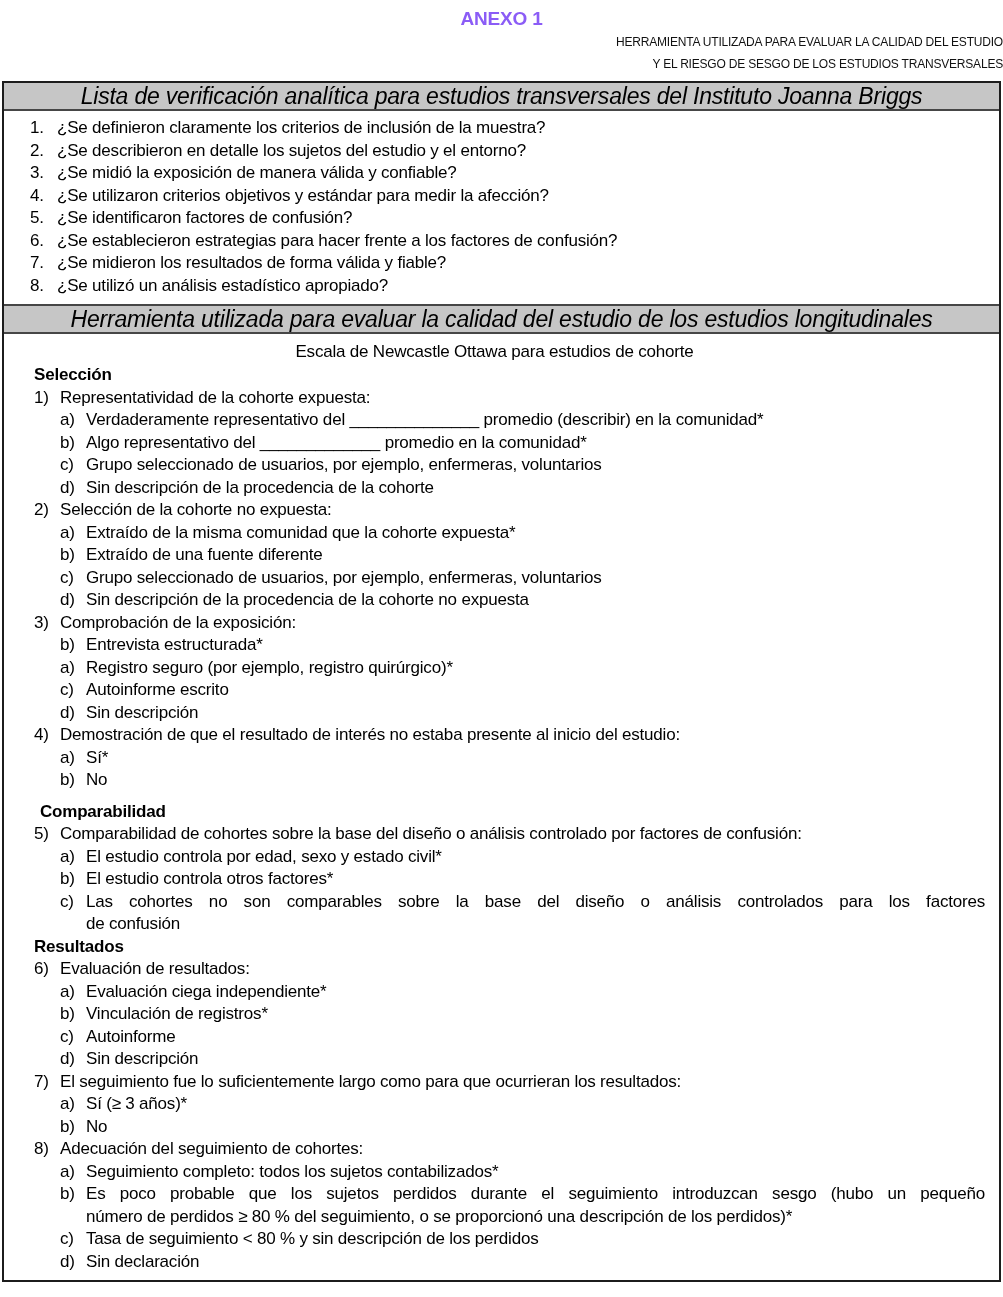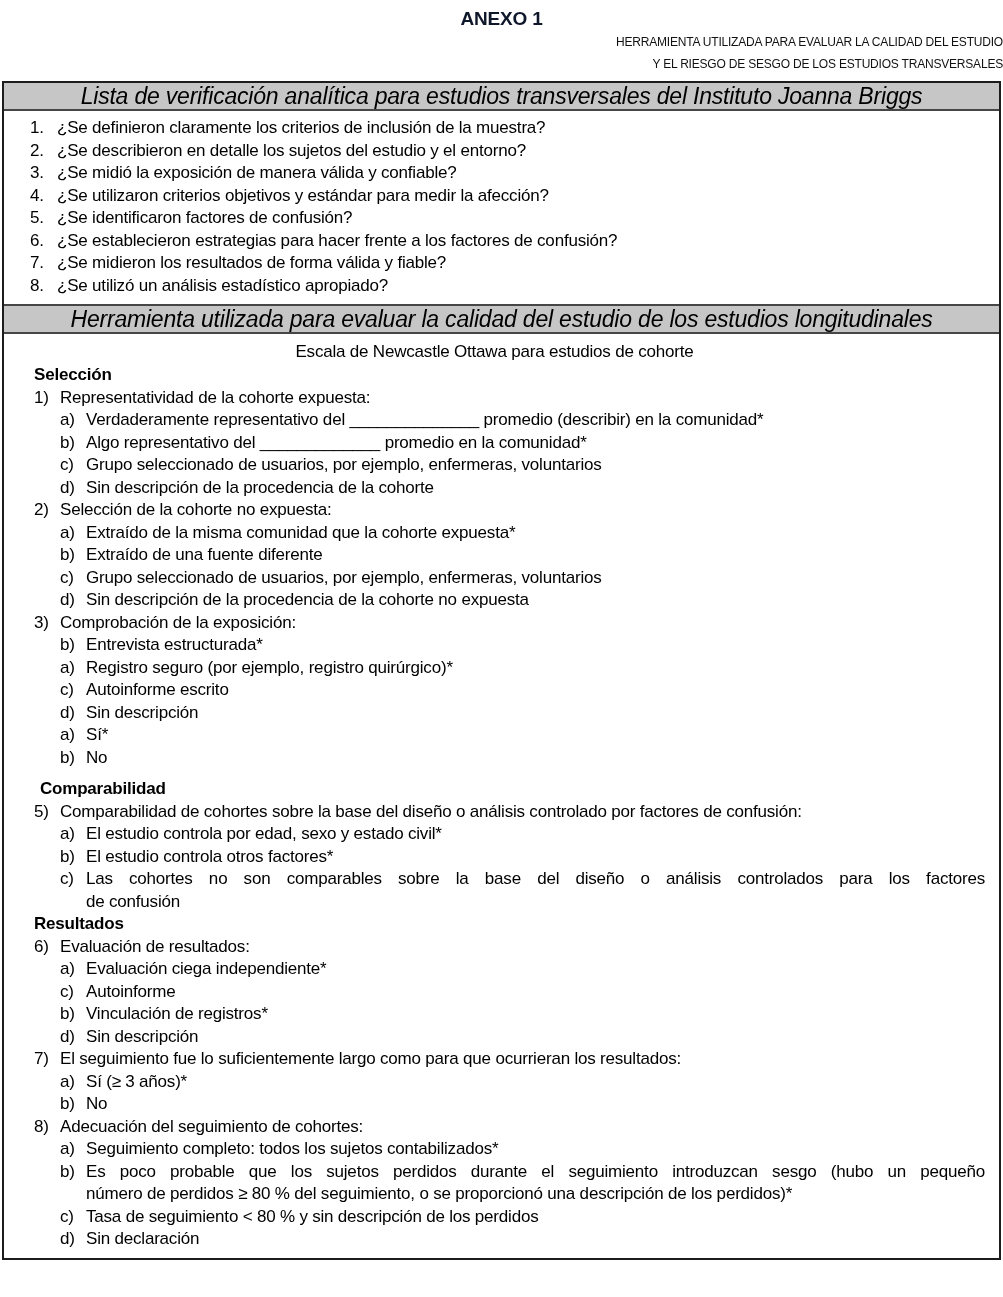--- a/index.html
+++ b/index.html
@@ -2,21 +2,21 @@
 <html><head>
 <meta charset="utf-8">
 <style>
   html,body{margin:0;padding:0;}
   body{
     width:1003px;height:1297px;overflow:hidden;background:#ffffff;
     font-family:"Liberation Sans","DejaVu Sans",sans-serif;
     font-size:17px;color:#000;letter-spacing:-0.2px;
   }
   .title-block{text-align:center;padding-top:7px;}
-  .anexo{font-weight:bold;color:#0f172a;font-size:19px;line-height:24px;}
+  .anexo{font-weight:bold;color:#8b5cf6;font-size:19px;line-height:24px;}
   .subtitle{font-size:12px;line-height:22px;color:#111;text-align:right;}
   .doc{margin:6px 2px 0 2px;border:2px solid #1c1c1c;}
   .bar{
     background:#c6c6c6;border-top:2px solid #464646;border-bottom:2px solid #464646;
     text-align:center;font-style:italic;font-size:23px;line-height:22px;padding:2px 0;
   }
   .bar.first{border-top:none;}
   .s1{padding:6px 14px 7px 0;}
   .s1-item{padding-left:53px;text-indent:-27px;line-height:22.5px;}
   .s1-item .m{display:inline-block;width:27px;text-indent:0;}
@@ -75,40 +75,41 @@
     <div class="opt"><span class="m">b)</span><span>Extraído de una fuente diferente</span></div>
     <div class="opt"><span class="m">c)</span><span>Grupo seleccionado de usuarios, por ejemplo, enfermeras, voluntarios</span></div>
     <div class="opt"><span class="m">d)</span><span>Sin descripción de la procedencia de la cohorte no expuesta</span></div>
 
     <div class="q"><span class="m">3)</span><span>Comprobación de la exposición:</span></div>
     <div class="opt"><span class="m">b)</span><span>Entrevista estructurada*</span></div>
     <div class="opt"><span class="m">a)</span><span>Registro seguro (por ejemplo, registro quirúrgico)*</span></div>
     <div class="opt"><span class="m">c)</span><span>Autoinforme escrito</span></div>
     <div class="opt"><span class="m">d)</span><span>Sin descripción</span></div>
 
+    <div class="q"><span class="m">4)</span><span>Demostración de que el resultado de interés no estaba presente al inicio del estudio:</span></div>
     <div class="opt"><span class="m">a)</span><span>Sí*</span></div>
     <div class="opt"><span class="m">b)</span><span>No</span></div>
 
     <div class="g-heading mt">Comparabilidad</div>
 
     <div class="q"><span class="m">5)</span><span>Comparabilidad de cohortes sobre la base del diseño o análisis controlado por factores de confusión:</span></div>
     <div class="opt"><span class="m">a)</span><span>El estudio controla por edad, sexo y estado civil*</span></div>
     <div class="opt"><span class="m">b)</span><span>El estudio controla otros factores*</span></div>
     <div class="opt om">
         <span class="m">c)</span>
         <span class="l1">Las cohortes no son comparables sobre la base del diseño o análisis controlados para los factores</span>
         <span class="l2">de confusión</span>
       </div>
 
     <div class="g-heading">Resultados</div>
 
     <div class="q"><span class="m">6)</span><span>Evaluación de resultados:</span></div>
     <div class="opt"><span class="m">a)</span><span>Evaluación ciega independiente*</span></div>
+    <div class="opt"><span class="m">b)</span><span>Vinculación de registros*</span></div>
     <div class="opt"><span class="m">c)</span><span>Autoinforme</span></div>
-    <div class="opt"><span class="m">b)</span><span>Vinculación de registros*</span></div>
     <div class="opt"><span class="m">d)</span><span>Sin descripción</span></div>
 
     <div class="q"><span class="m">7)</span><span>El seguimiento fue lo suficientemente largo como para que ocurrieran los resultados:</span></div>
     <div class="opt"><span class="m">a)</span><span>Sí (≥ 3 años)*</span></div>
     <div class="opt"><span class="m">b)</span><span>No</span></div>
 
     <div class="q"><span class="m">8)</span><span>Adecuación del seguimiento de cohortes:</span></div>
     <div class="opt"><span class="m">a)</span><span>Seguimiento completo: todos los sujetos contabilizados*</span></div>
     <div class="opt om">
         <span class="m">b)</span>

